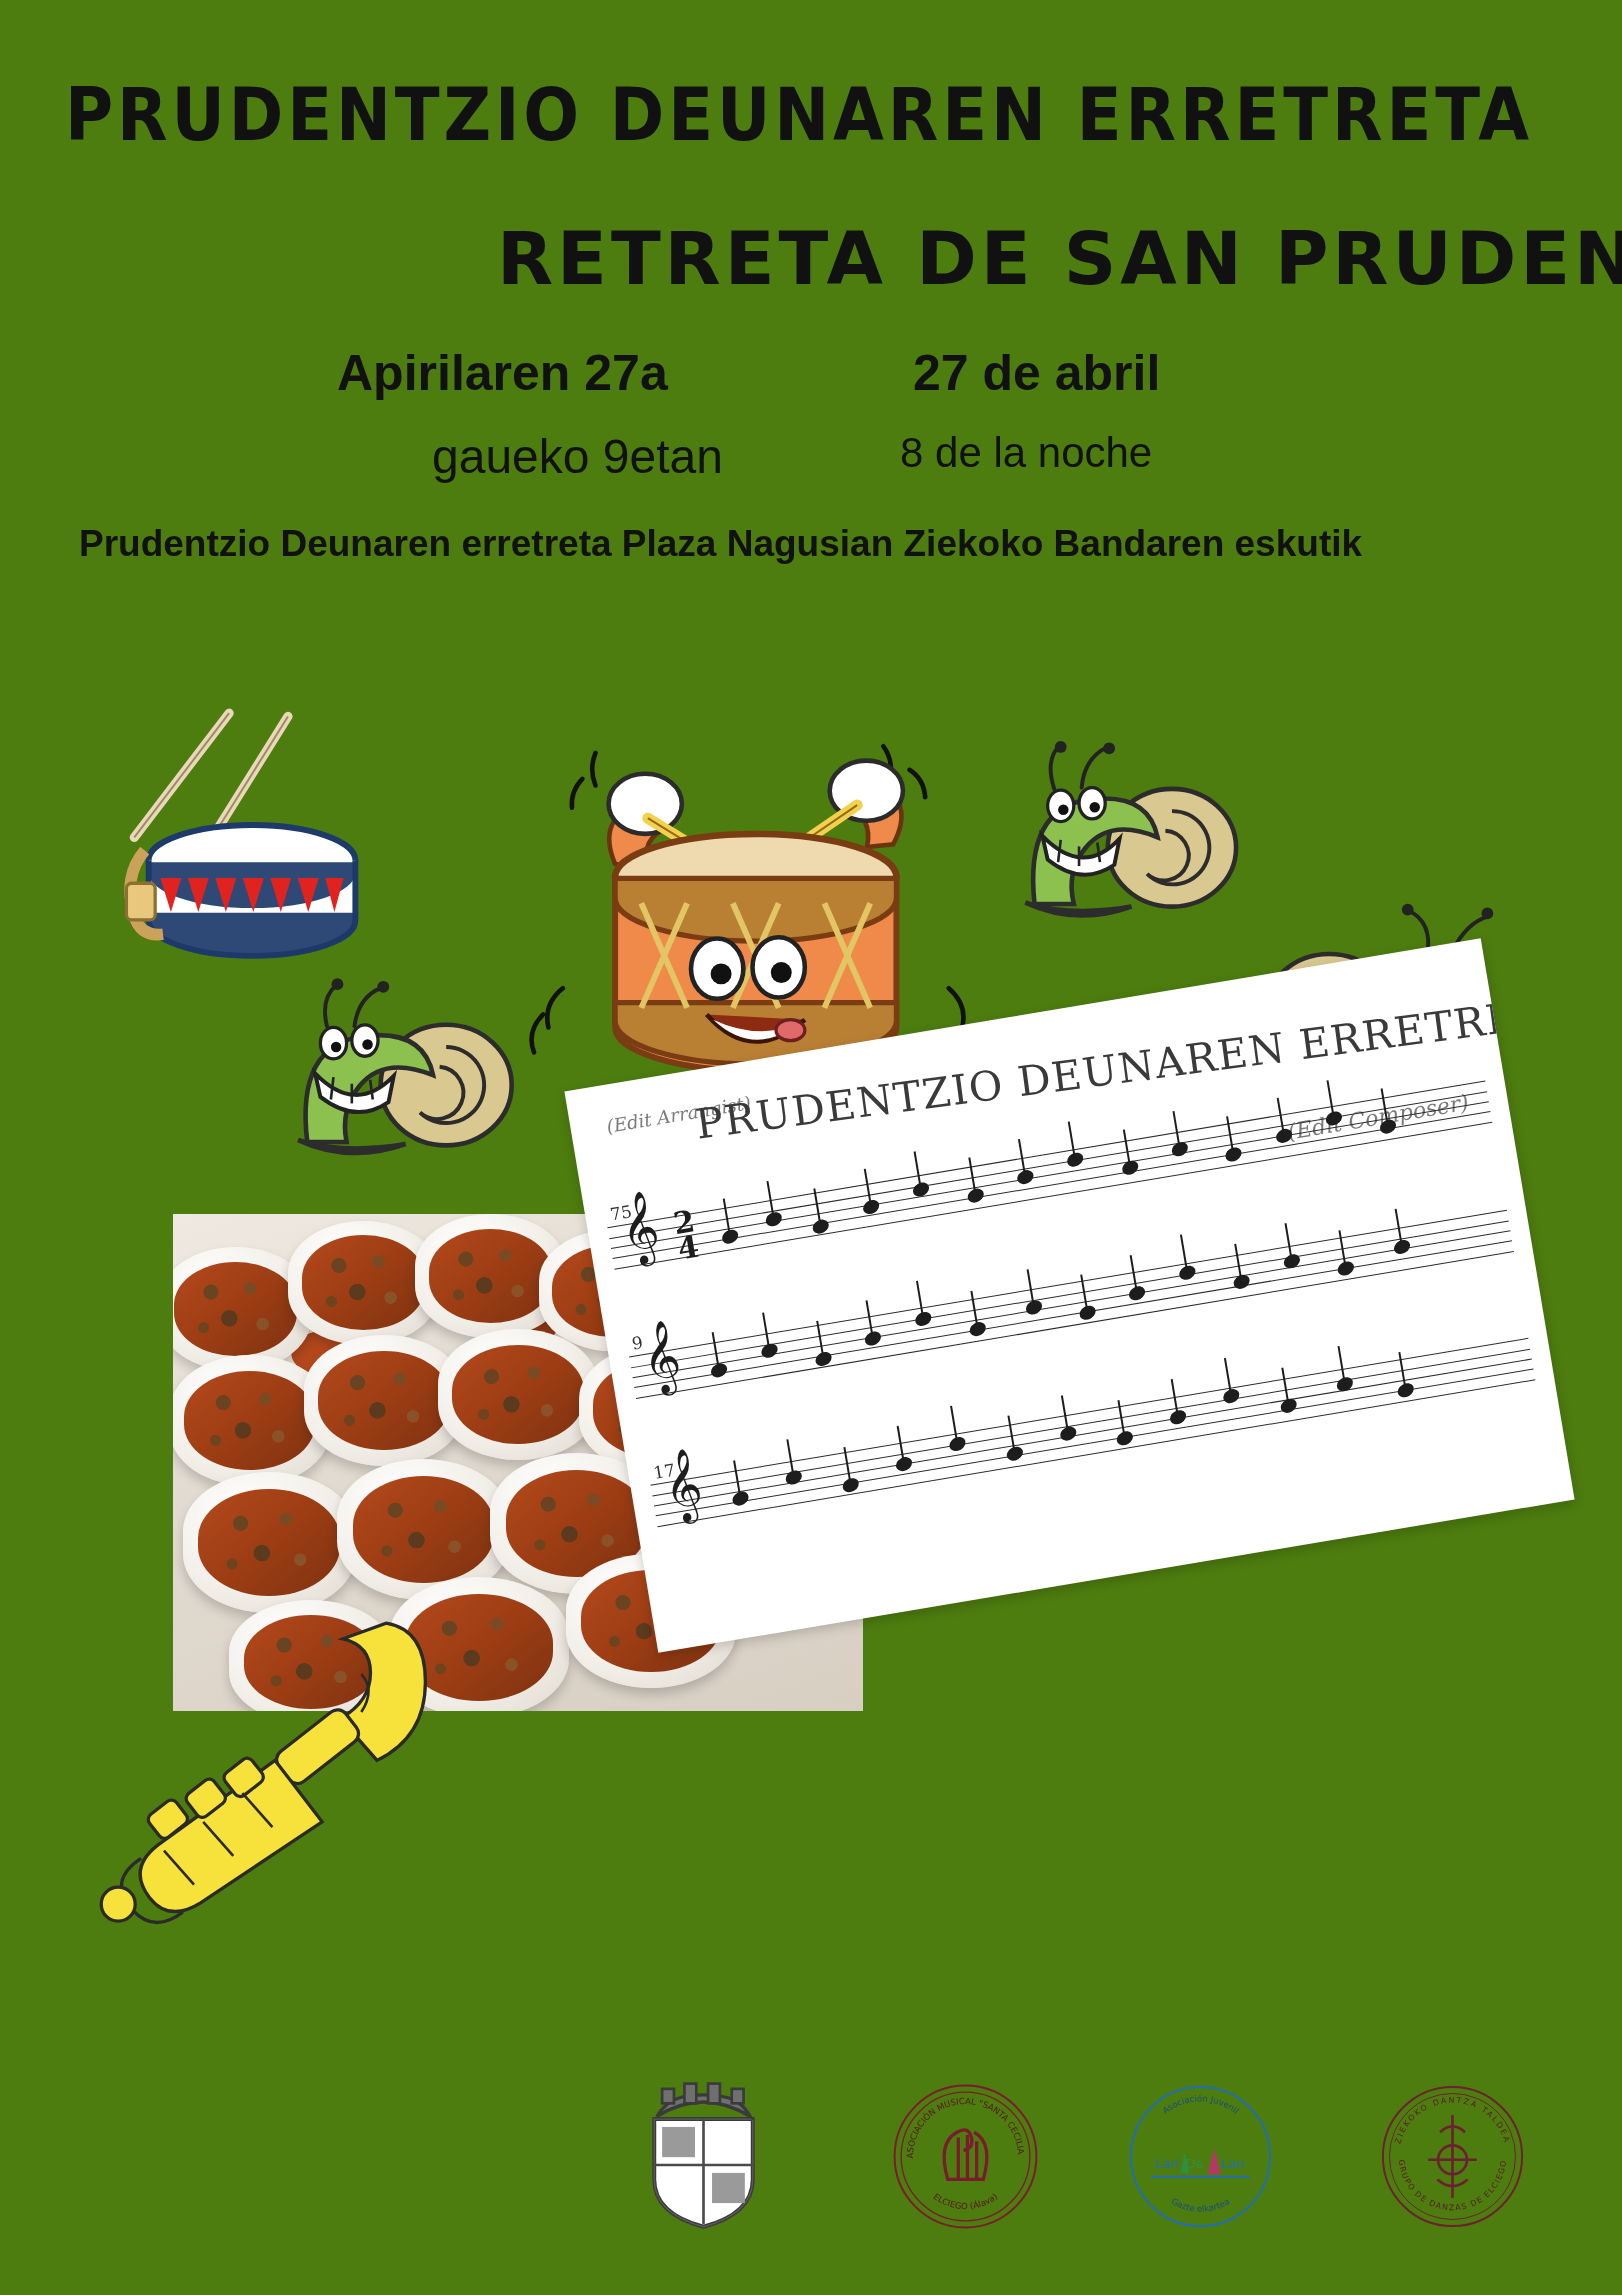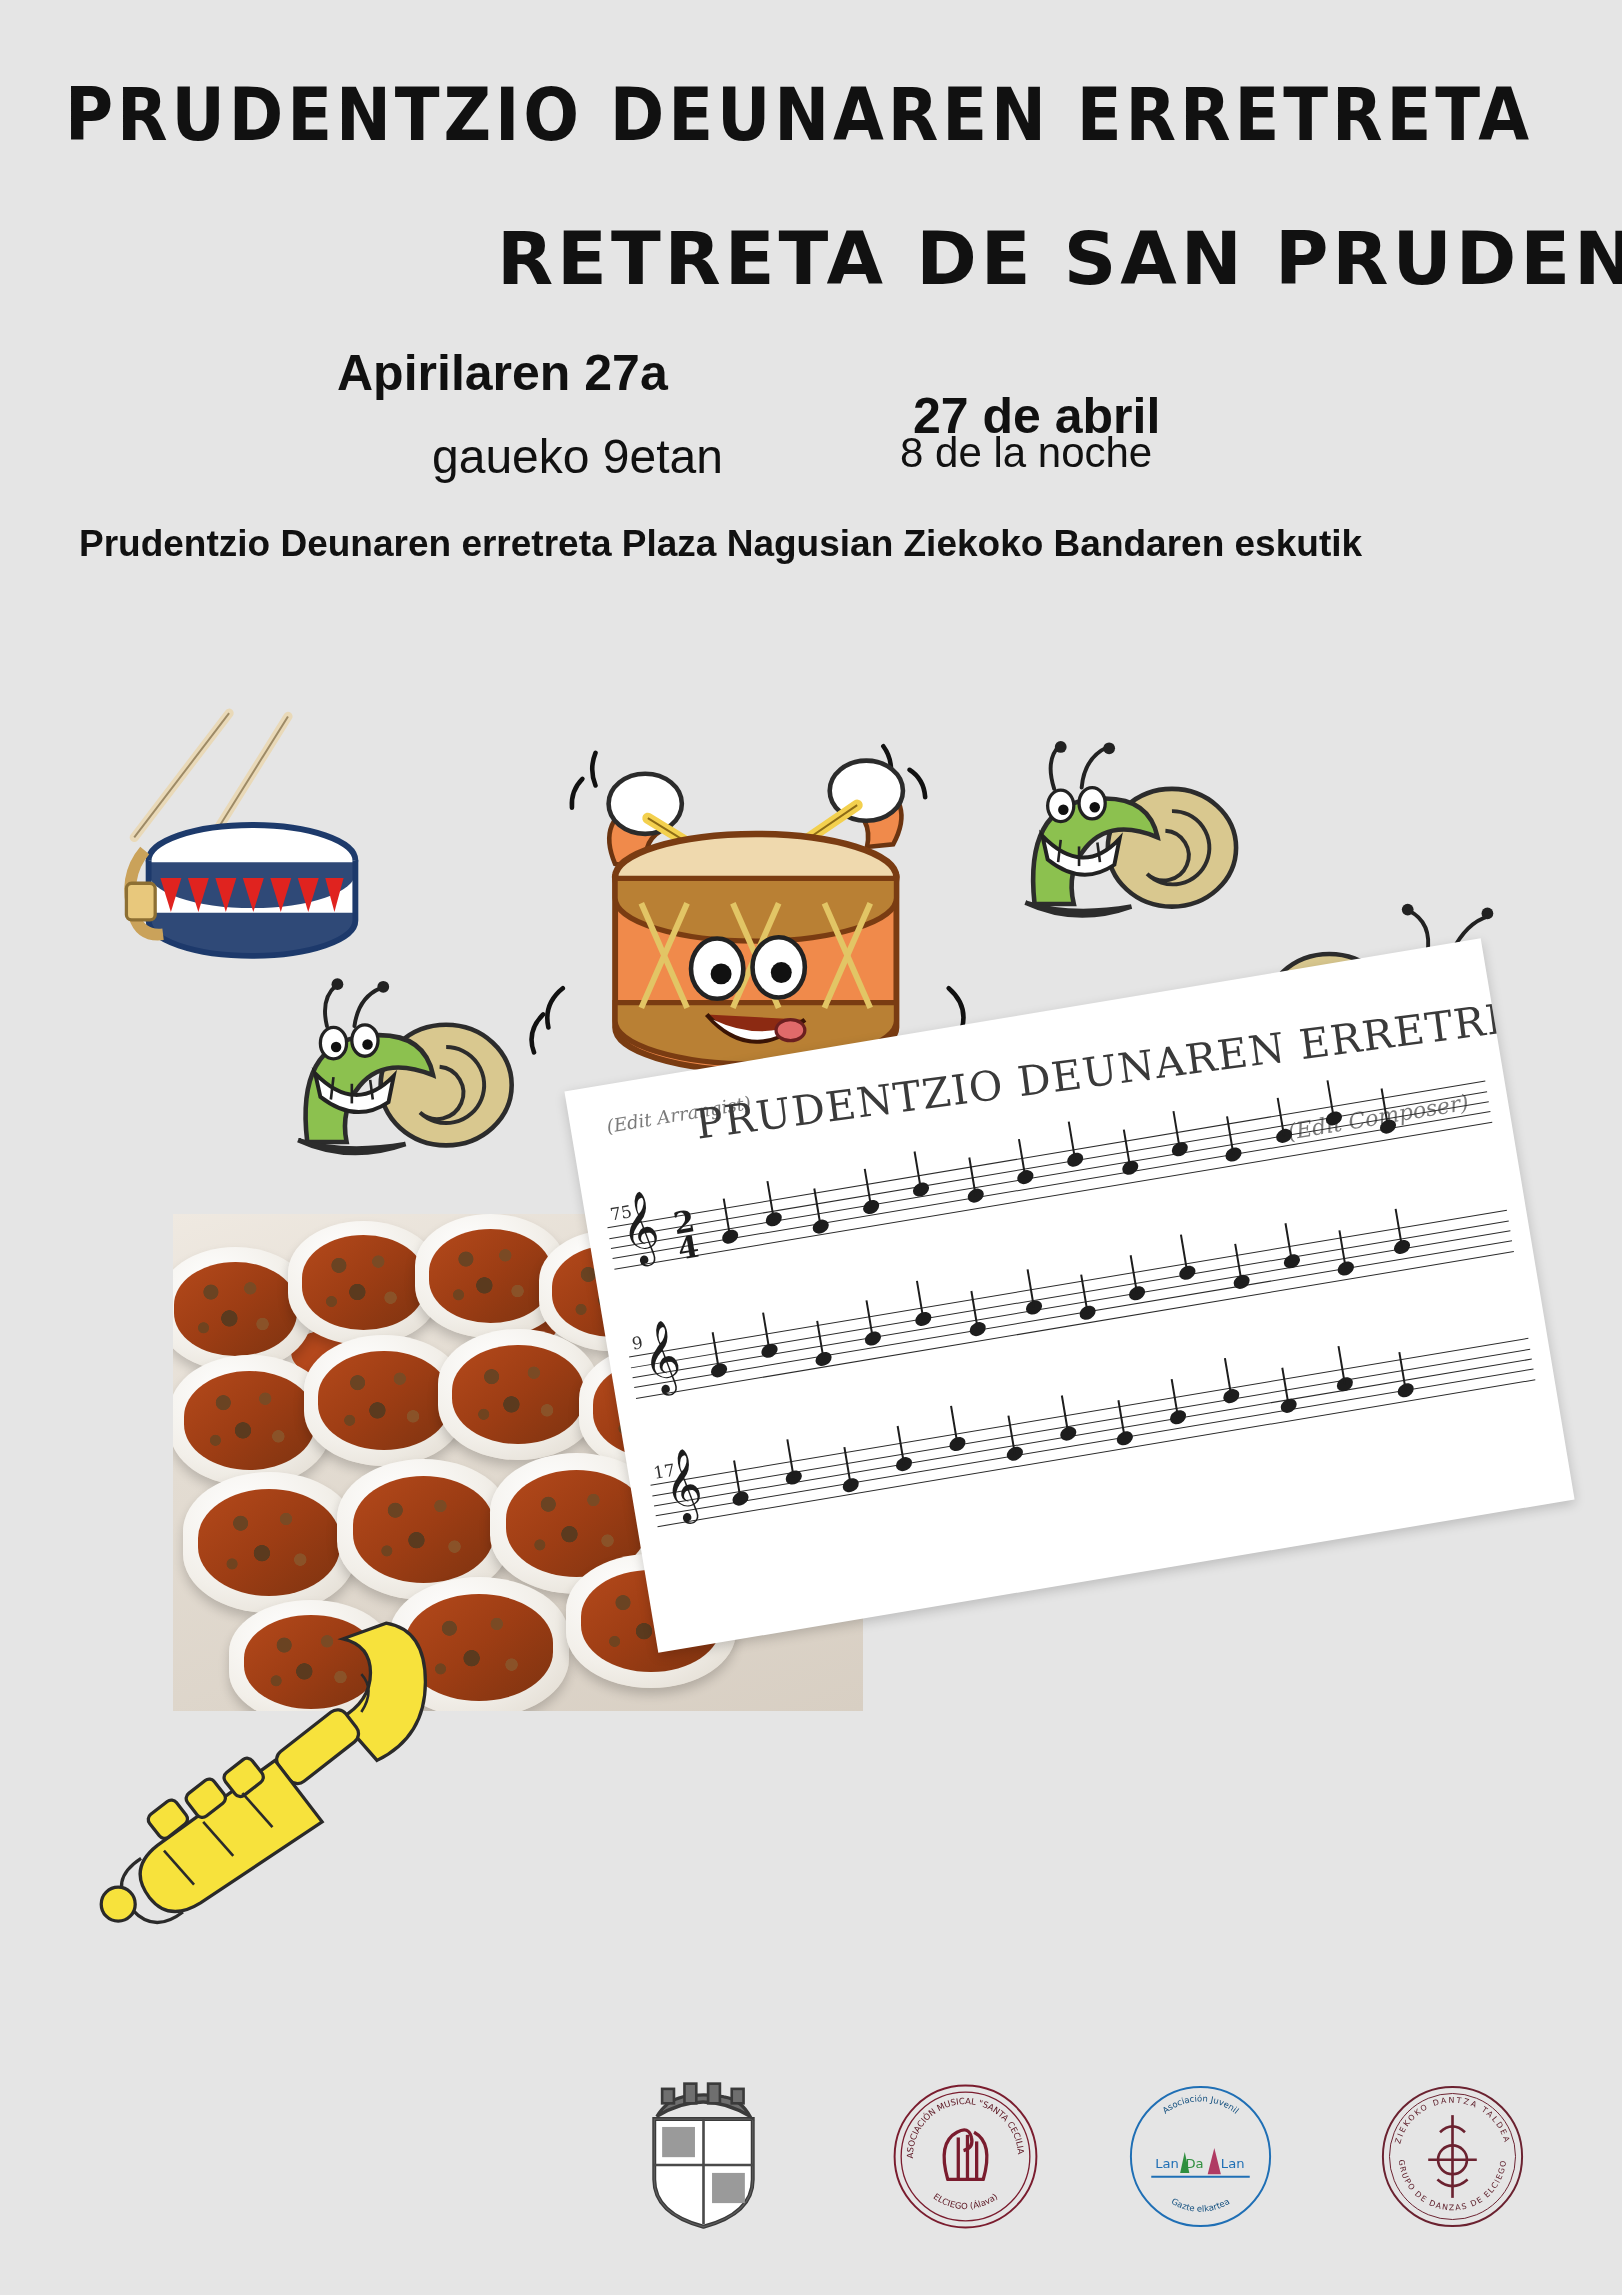--- a/index.html
+++ b/index.html
@@ -10,21 +10,21 @@
     width: 1623px;
     height: 2295px;
     background: #f7cd87;
     font-family: "Liberation Sans", sans-serif;
     position: relative;
     overflow: hidden;
   }
   .poster {
     position: absolute;
     inset: 0;
-    background: #e5e5e5;
+    background: #4d7c0f;
   }
 
   
   .title-eu {
     position: absolute;
     left: 65px;
     top: 72px;
     width: 1374px;
     font-size: 73px;
     font-weight: bold;
@@ -56,21 +56,20 @@
     font-weight: bold;
     color: #111;
   }
   .date-es-1 {
     position: absolute;
     left: 913px;
     top: 344px;
     font-size: 50px;
     font-weight: bold;
     color: #111;
-    margin-top: 43px;
   }
   .date-eu-2 {
     position: absolute;
     left: 432px;
     top: 429px;
     font-size: 48px;
     color: #111;
   }
   .date-es-2 {
     position: absolute;

